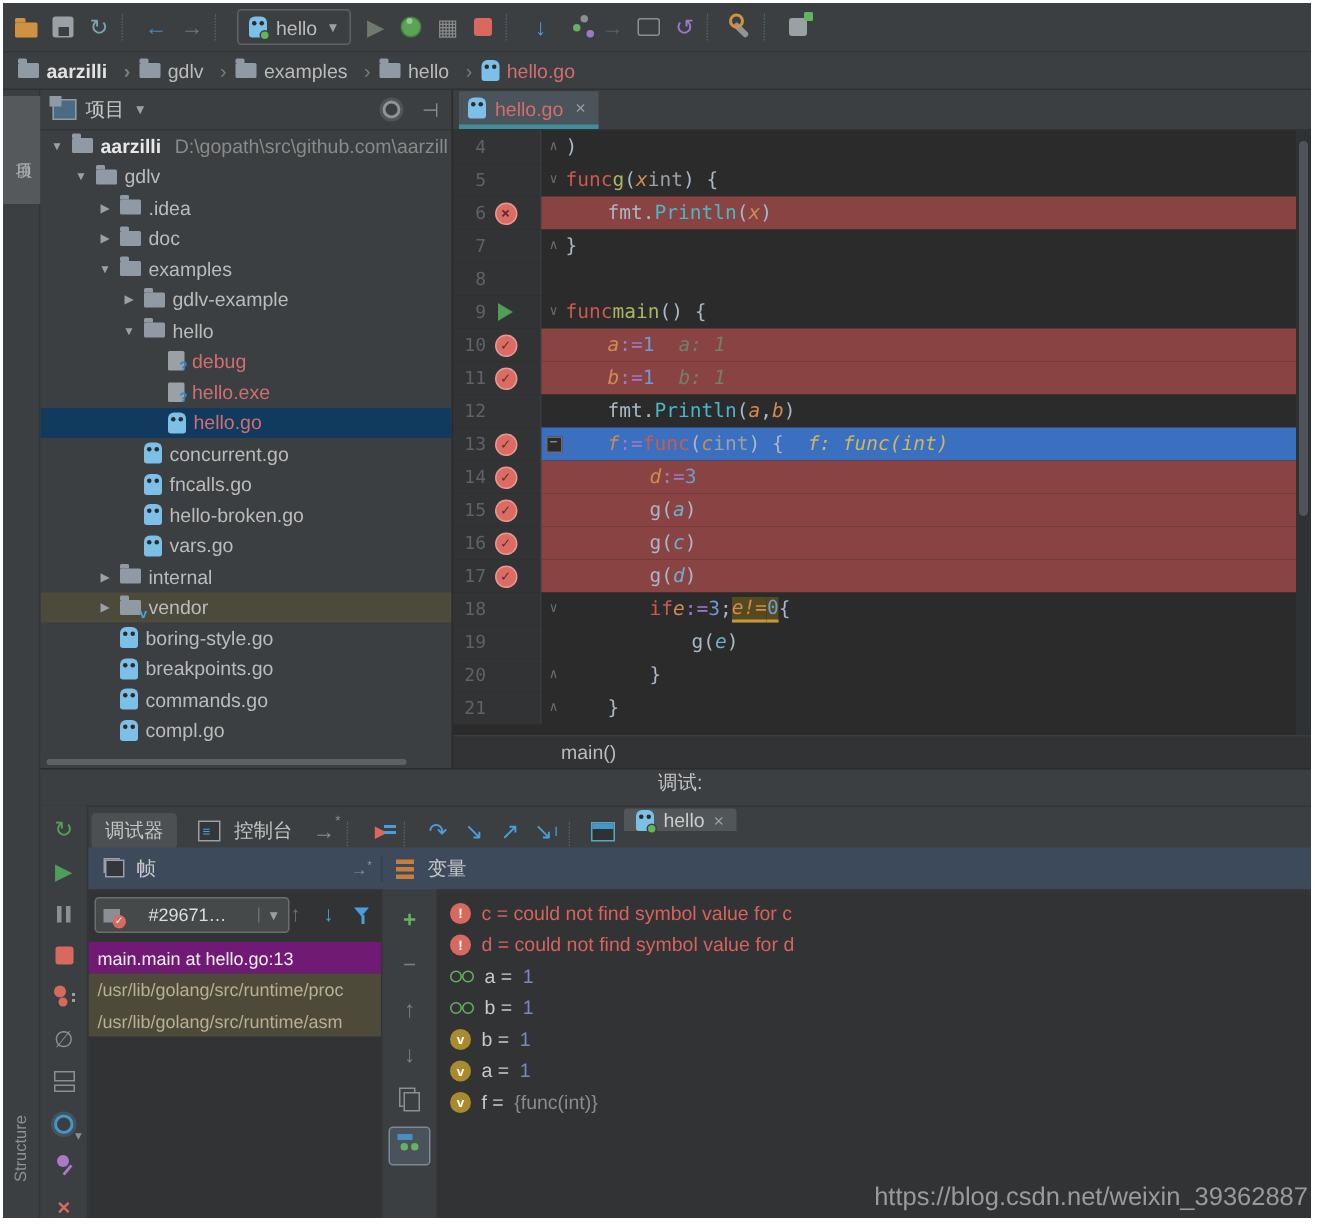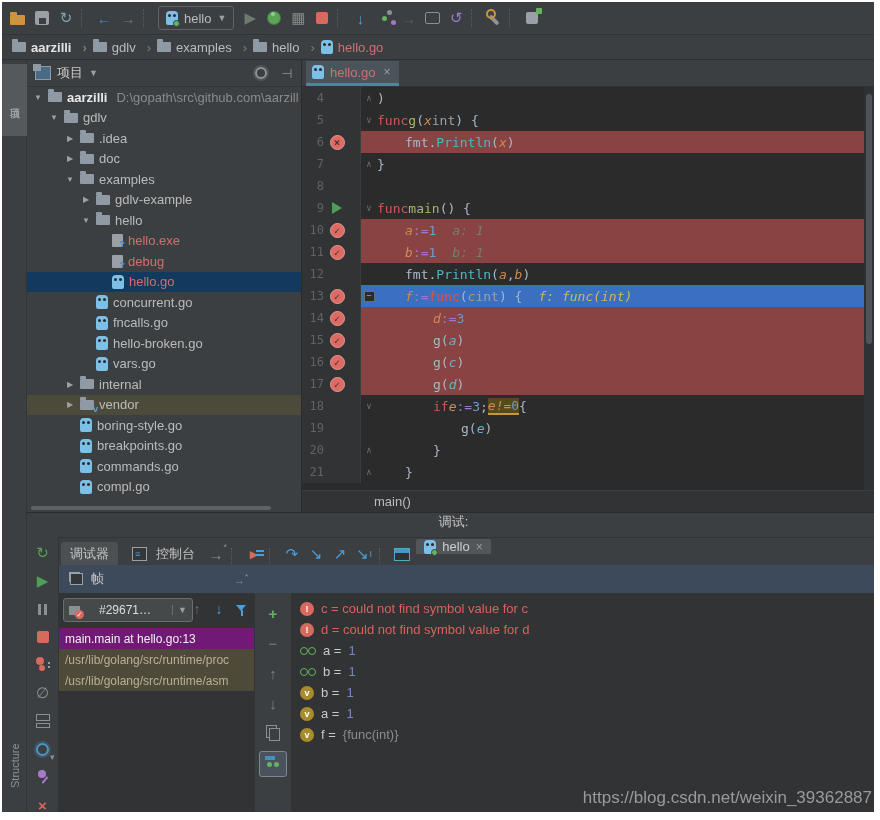--- a/index.html
+++ b/index.html
@@ -272,26 +272,26 @@
             <span class="lbl">gdlv-example</span>
           </div>
           <div class="trow" style="padding-left: 54px;">
             <span class="arr">▼</span>
             <span class="fd"></span>
             <span class="lbl">hello</span>
           </div>
           <div class="trow" style="padding-left: 70px;">
             <span class="arr"></span>
             <span class="exe-ic"></span>
+            <span class="lbl red">debug</span>
+          </div>
+          <div class="trow" style="padding-left: 70px;">
+            <span class="arr"></span>
+            <span class="exe-ic"></span>
             <span class="lbl red">hello.exe</span>
-          </div>
-          <div class="trow" style="padding-left: 70px;">
-            <span class="arr"></span>
-            <span class="exe-ic"></span>
-            <span class="lbl red">debug</span>
           </div>
           <div class="trow sel" style="padding-left: 70px;">
             <span class="arr"></span>
             <span class="go-ic"></span>
             <span class="lbl red">hello.go</span>
           </div>
           <div class="trow" style="padding-left: 54px;">
             <span class="arr"></span>
             <span class="go-ic"></span>
             <span class="lbl">concurrent.go</span>
@@ -670,20 +670,24 @@
           <span class="ci ci-pin"></span>
           <span class="ci ci-g" style="color: rgb(215, 105, 95); font-weight: bold;">×</span>
         </div>
       <div id="dbg-headers">
         <div id="hdr-frames">
           <span class="ci ci-frameic" style="width:18px;height:18px"></span>
           <span>帧</span>
           <span style="flex:1"></span>
           <span style="color:#8a8f93;font-size:11px;margin-right:6px">→<sup style="font-size:8px">*</sup></span>
         </div>
+        <div id="hdr-vars">
+          <span class="ci ci-varic" style="width:18px;height:18px"></span>
+          <span>变量</span>
+        </div>
       </div>
       <div id="dbg-content">
         <div id="frames">
           <span class="thdd">
             <span class="th-ic"></span>
             <span>#29671…</span>
             <span class="arr">▼</span>
           </span>
           <span id="frame-ctl">
               <span class="ci ci-g" style="color: rgb(110, 113, 115);">↑</span>

